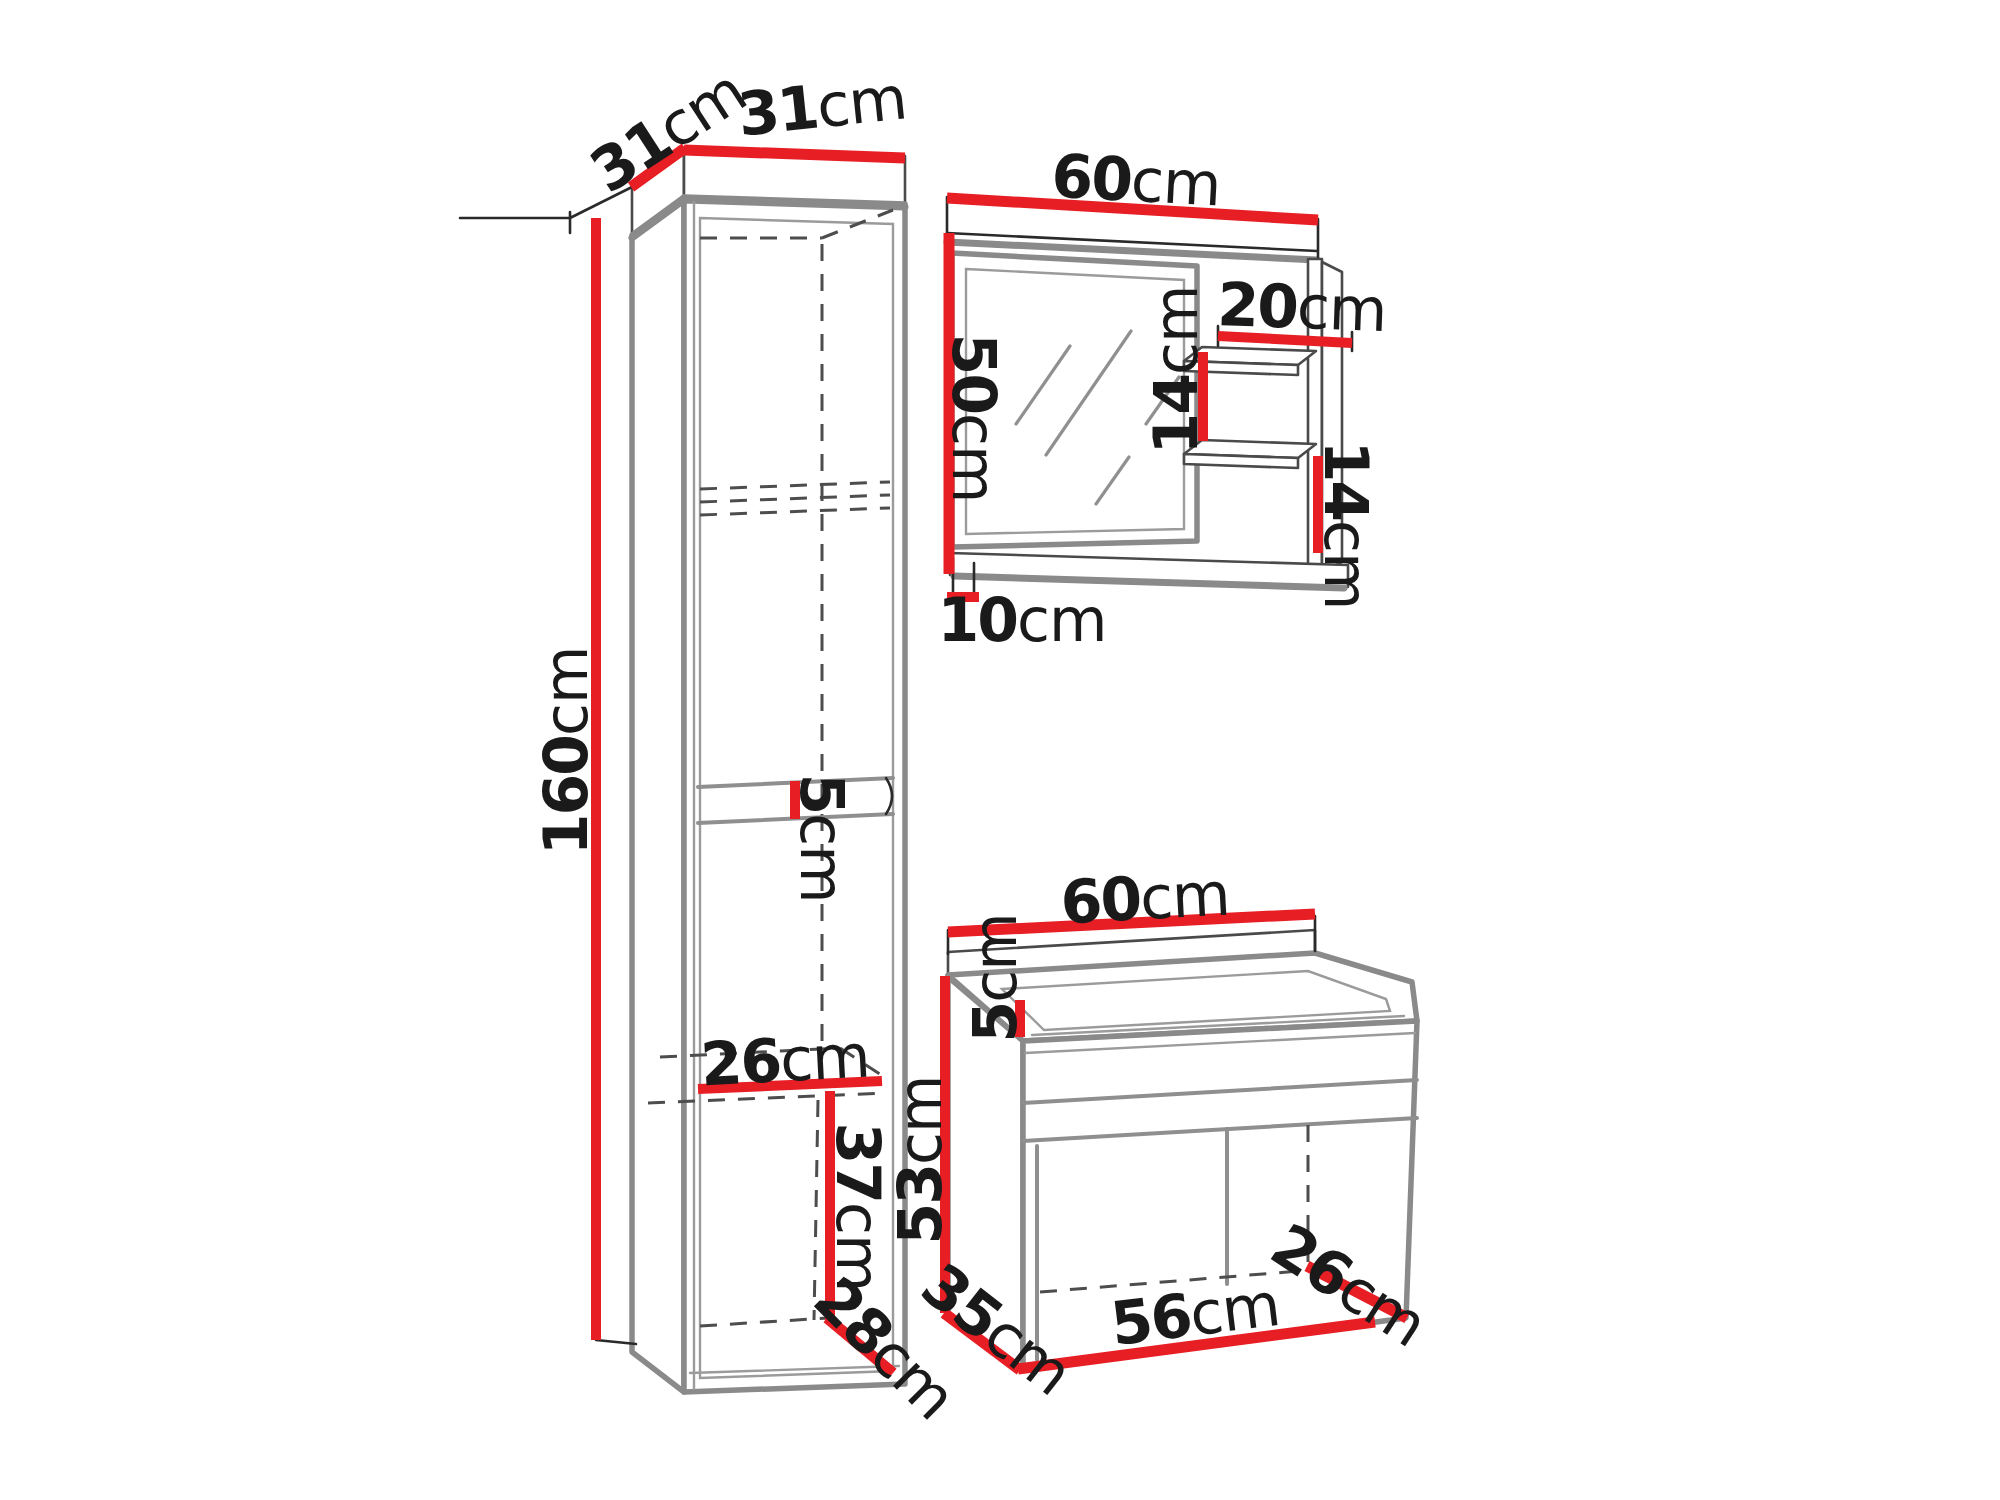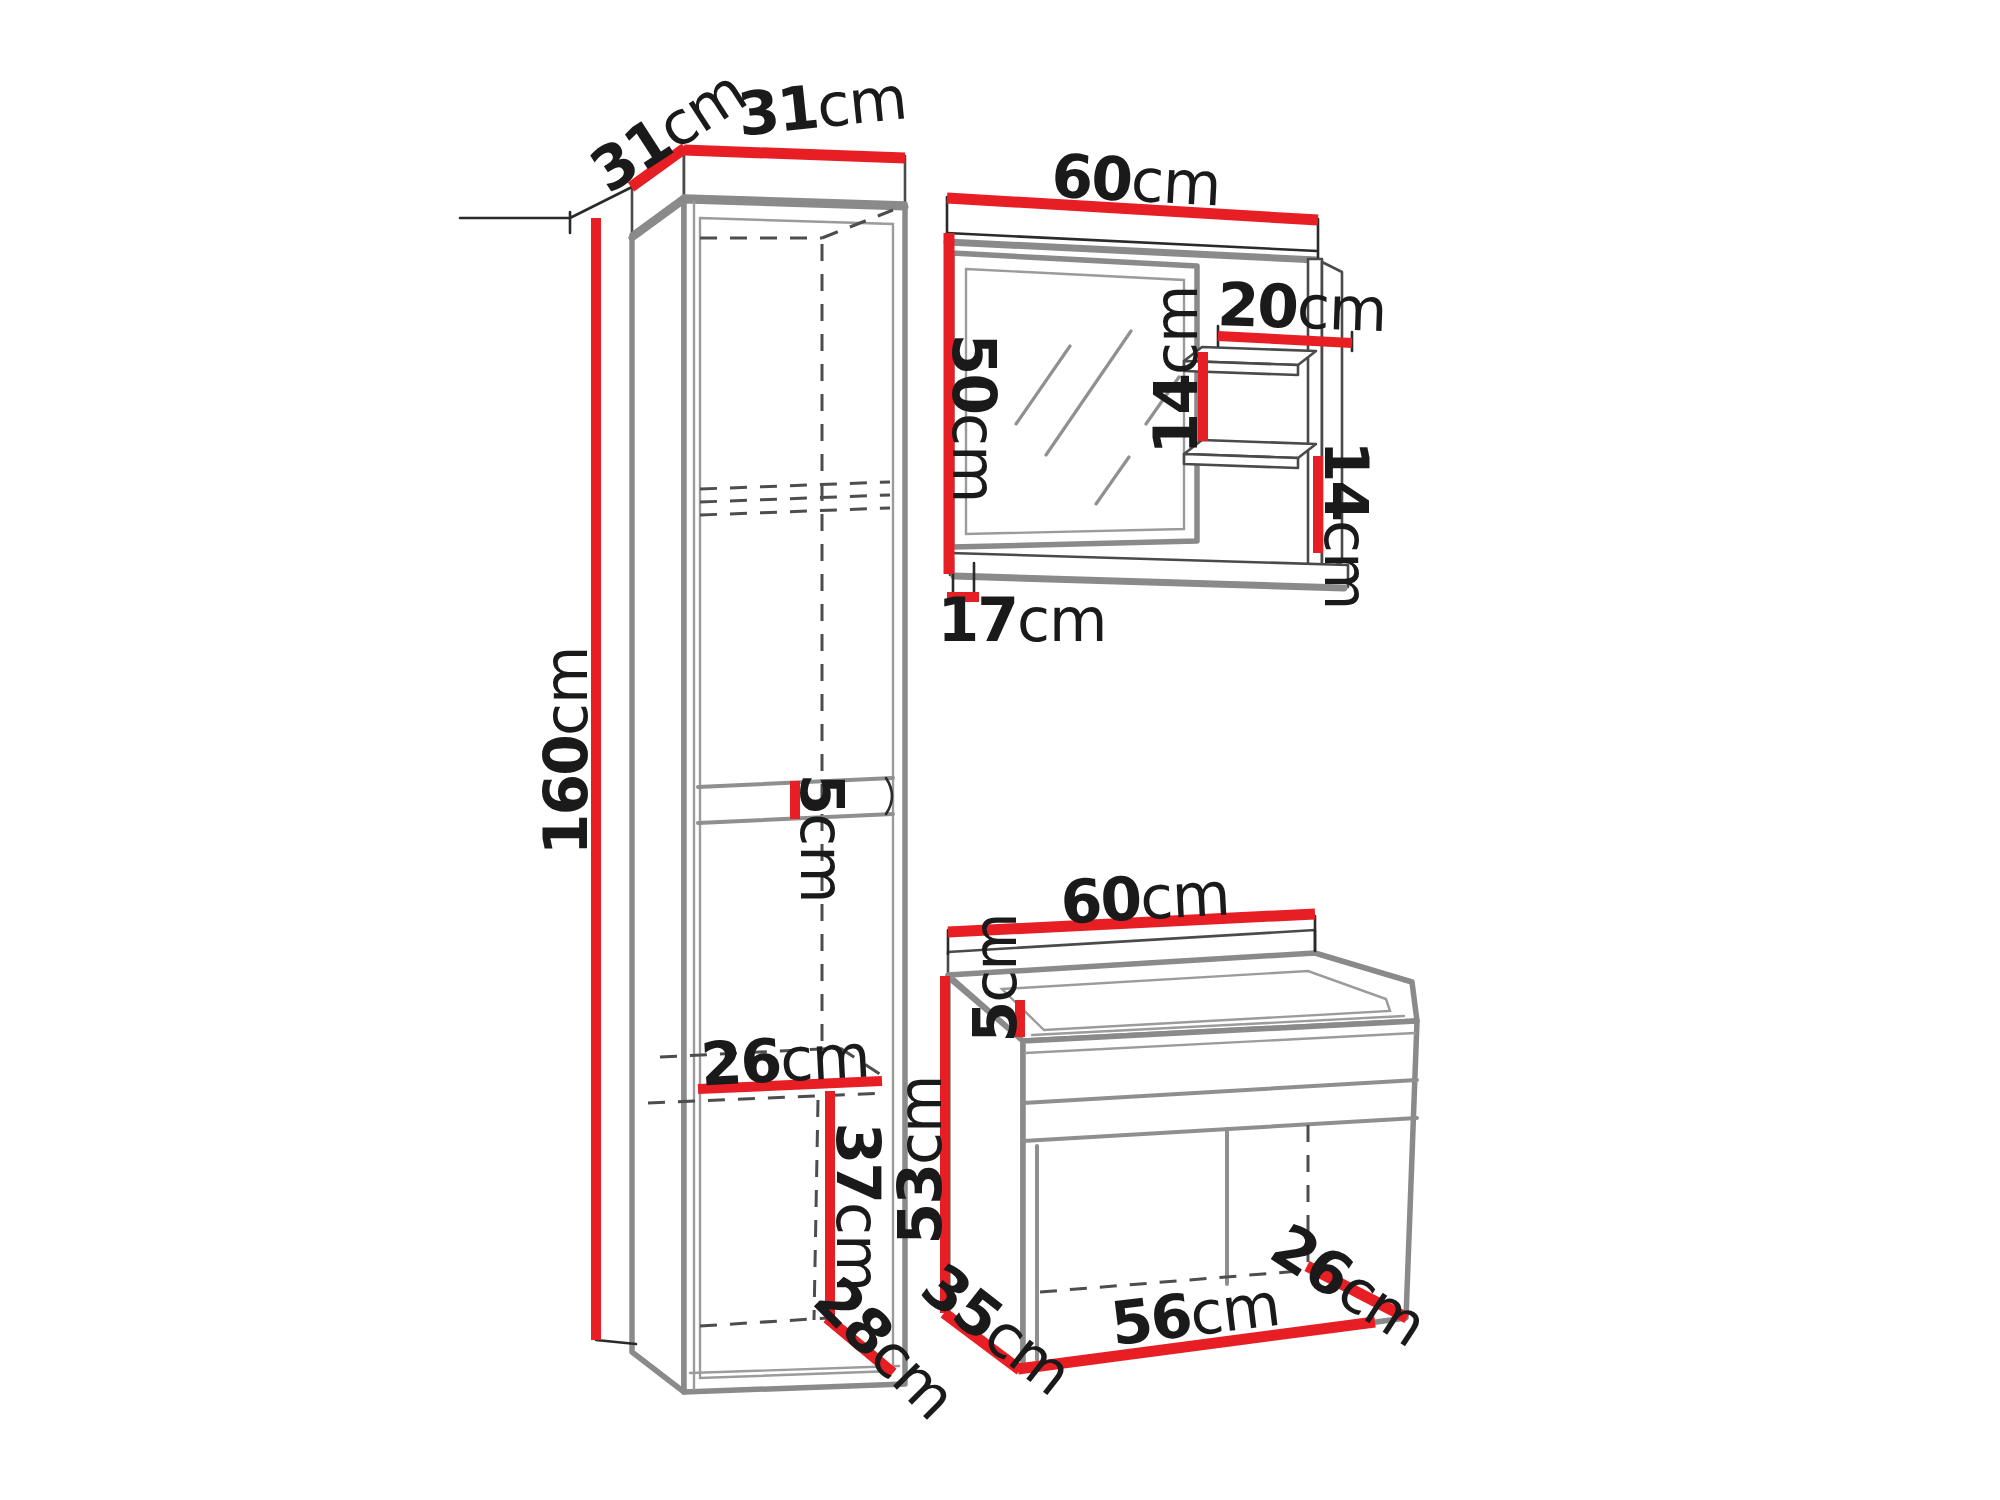--- a/index.html
+++ b/index.html
@@ -150,21 +150,21 @@
   <div class="dim" style="left:1302px;top:307px;--r:2deg">
     <span class="num">20</span><span class="unit">cm</span>
   </div>
   <div class="dim" style="left:1176px;top:370px;--r:-90deg">
     <span class="num">14</span><span class="unit">cm</span>
   </div>
   <div class="dim" style="left:1346px;top:525px;--r:90deg">
     <span class="num">14</span><span class="unit">cm</span>
   </div>
   <div class="dim" style="left:1022px;top:620px;--r:0deg">
-    <span class="num">17</span><span class="unit">cm</span>
+    <span class="num">10</span><span class="unit">cm</span>
   </div>
   <div class="dim" style="left:1145px;top:898px;--r:-3deg">
     <span class="num">60</span><span class="unit">cm</span>
   </div>
   <div class="dim" style="left:995px;top:978px;--r:-90deg">
     <span class="num">5</span><span class="unit">cm</span>
   </div>
   <div class="dim" style="left:920px;top:1160px;--r:-90deg">
     <span class="num">53</span><span class="unit">cm</span>
   </div>

